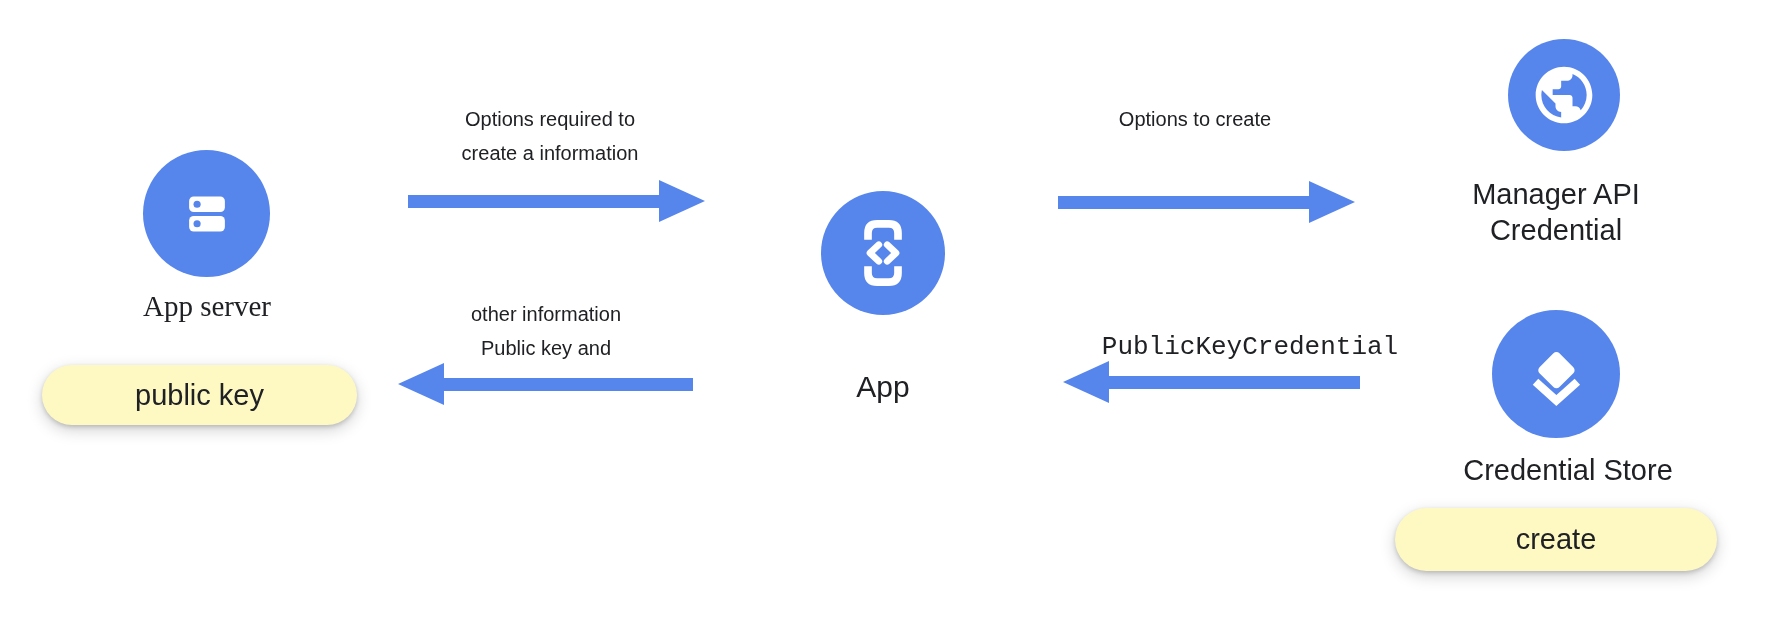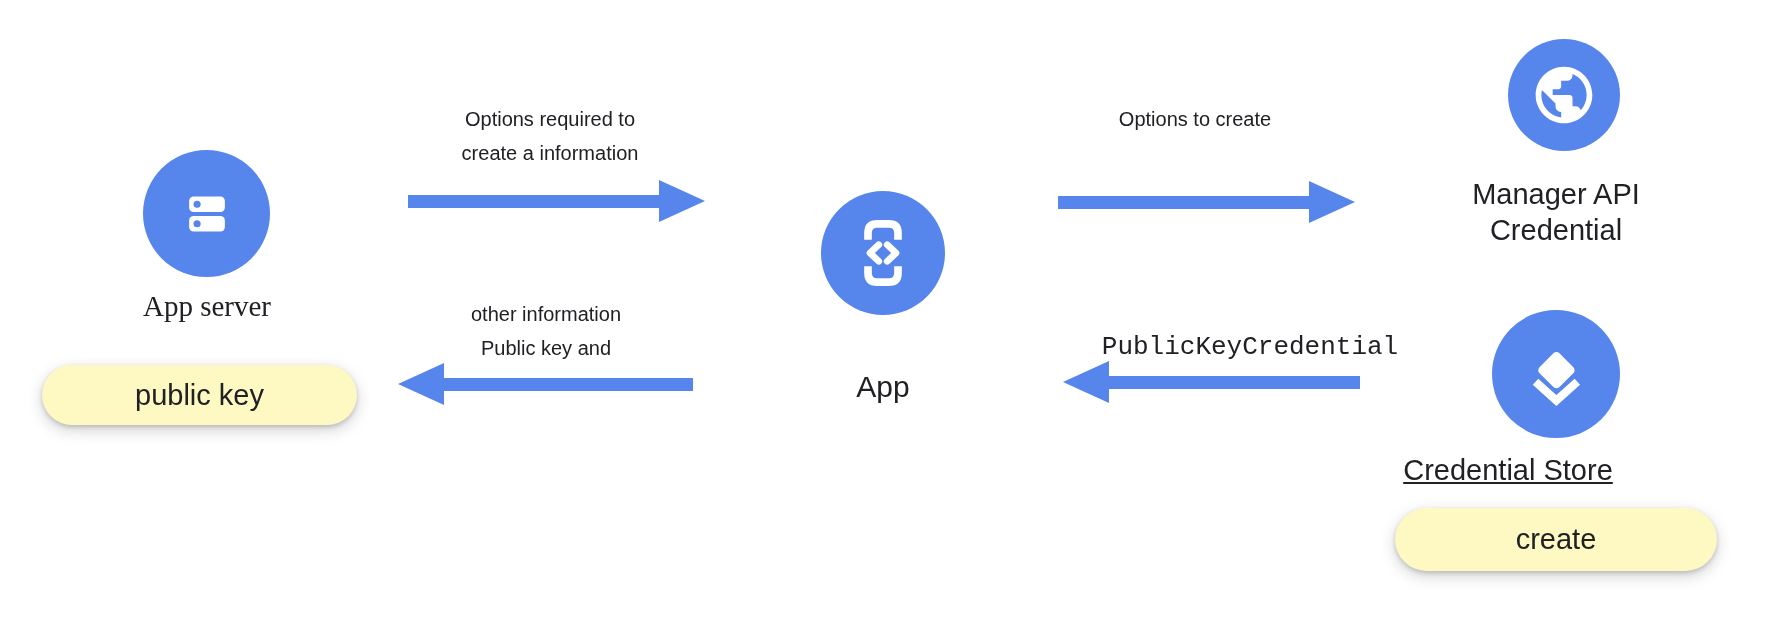--- a/index.html
+++ b/index.html
@@ -50,21 +50,21 @@
   .pill-passkey{left:1395px;top:508px;width:322px;height:63px;border-radius:32px;}
 
   .c-app-server{left:143px;top:150px;width:127px;height:127px;}
   .c-app{left:821px;top:191px;width:124px;height:124px;}
   .c-cmapi{left:1508px;top:39px;width:112px;height:112px;}
   .c-cstore{left:1492px;top:310px;width:128px;height:128px;}
 
   .l-app-server{left:207px;top:288px;font-family:Liberation Serif, serif;}
   .l-app{left:883px;top:329px;font-size:30px;margin-top:40px;}
   .l-cmapi{left:1556px;top:176px;}
-  .l-cstore{left:1508px;top:452px;text-decoration:underline;}
+  .l-cstore{left:1568px;top:452px;}
 
   .a1{left:408px;top:180px;width:297px;}
   .a2{left:1058px;top:181px;width:297px;}
   .a3{left:1063px;top:361px;width:297px;}
   .a4{left:398px;top:363px;width:295px;}
 
   .al1{left:550px;top:102px;}
   .al2{left:1195px;top:102px;}
   .al3{left:1222px;top:330px;}
   .al4{left:546px;top:297px;}

